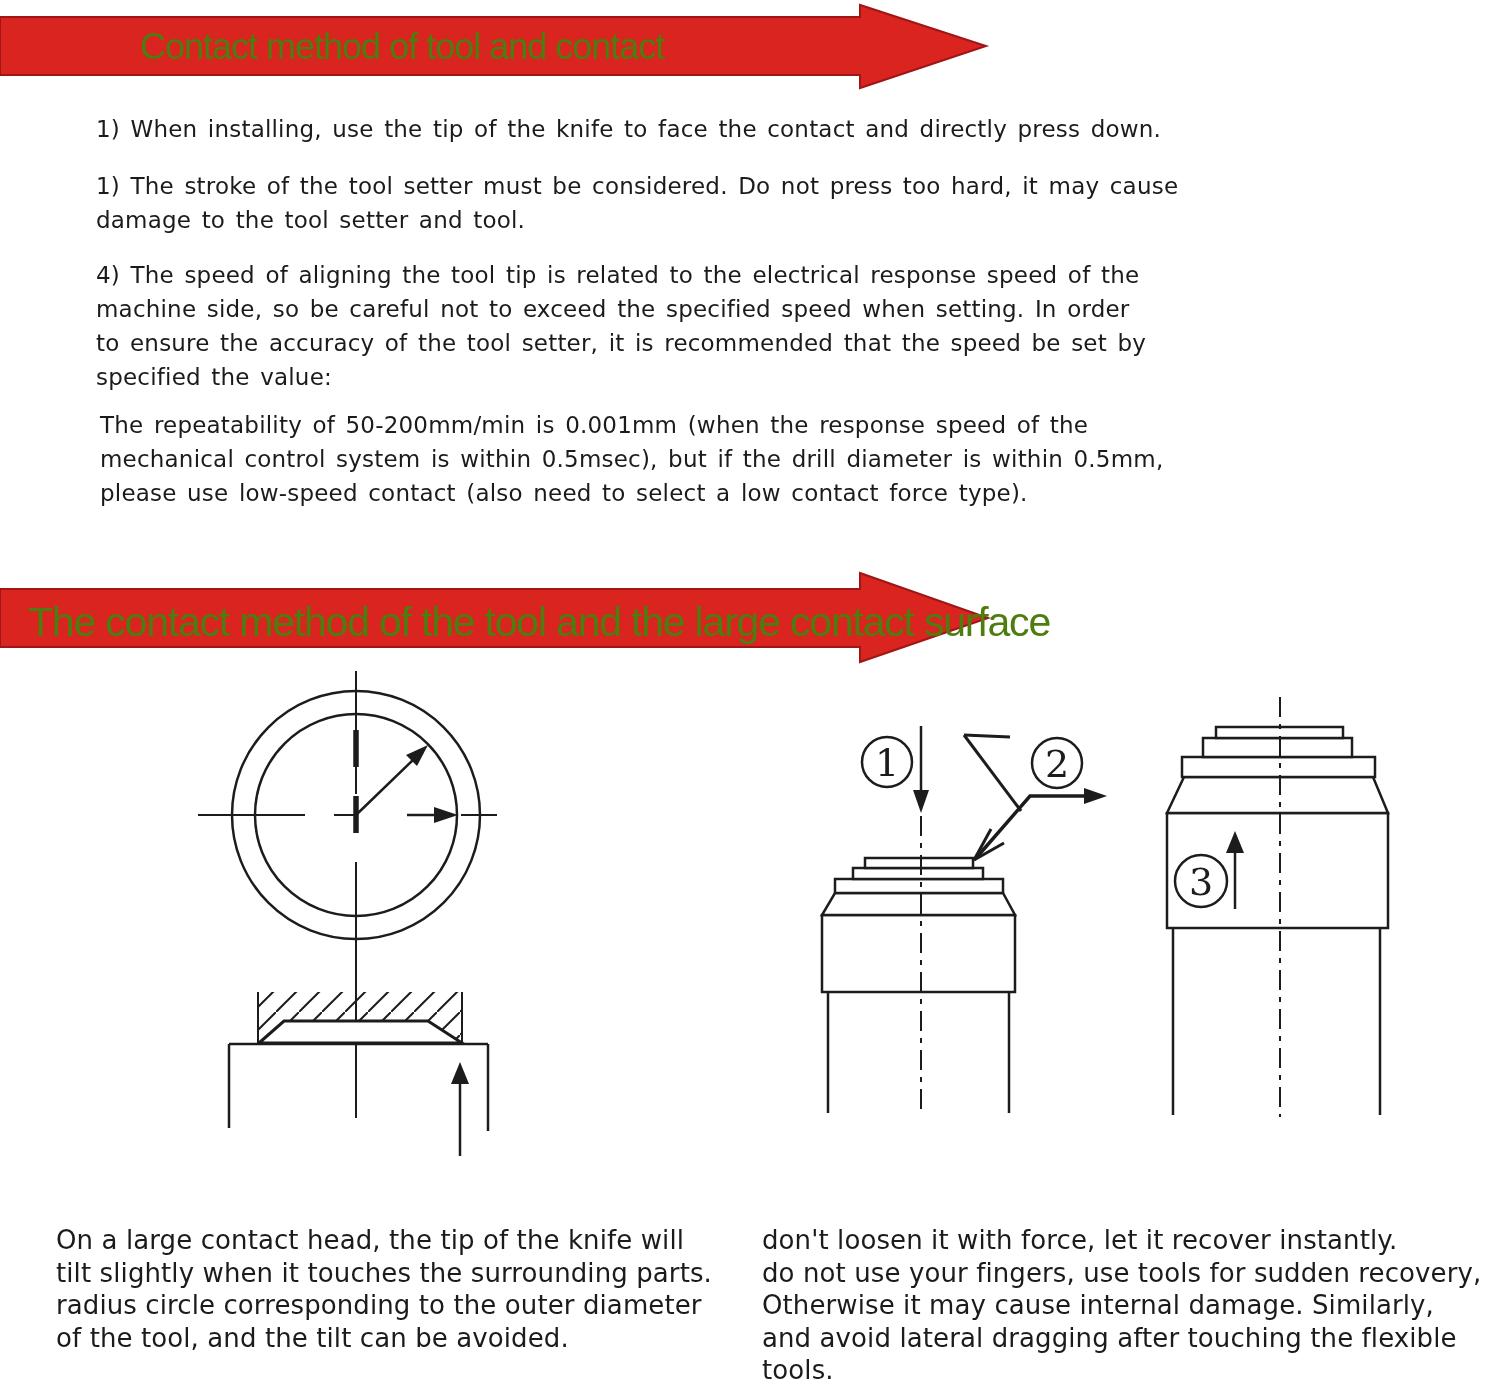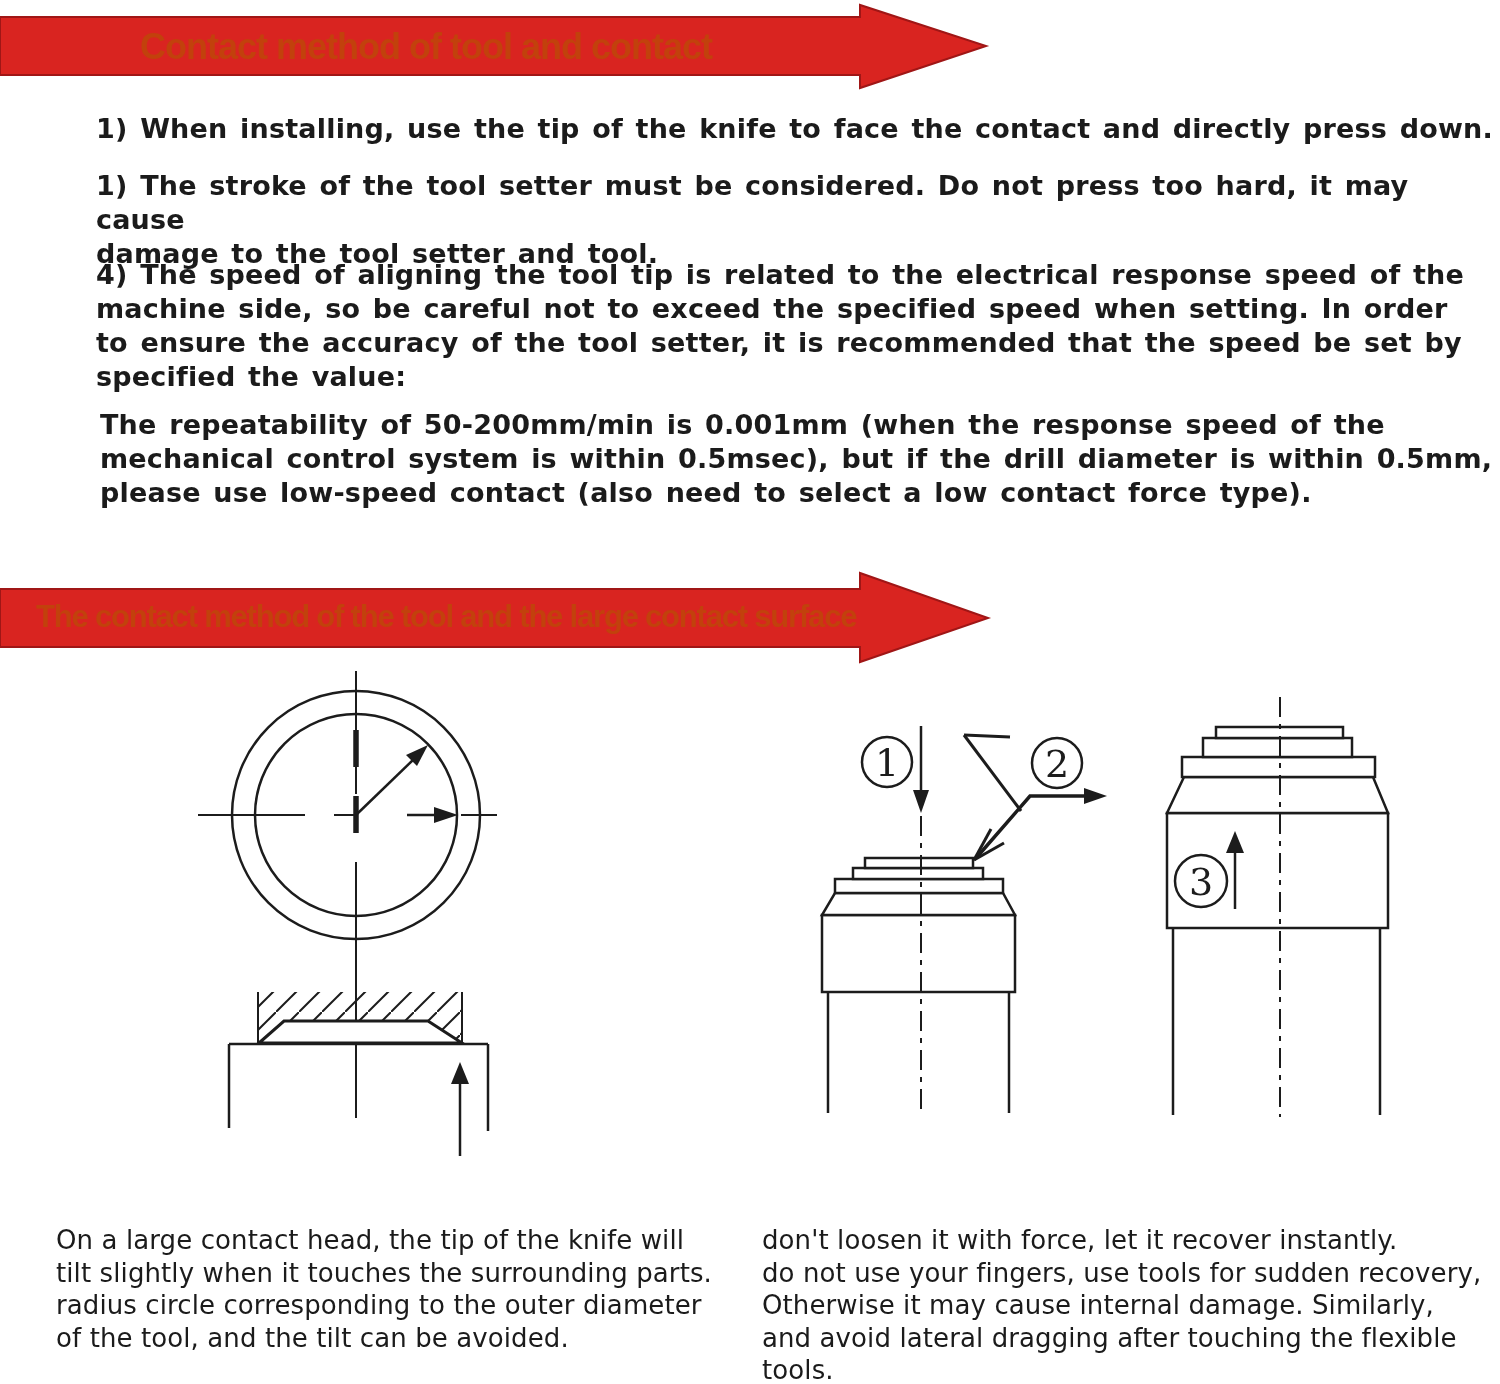--- a/index.html
+++ b/index.html
@@ -9,36 +9,35 @@
     height:1384px;
     background:#ffffff;
     font-family:"DejaVu Sans", sans-serif;
     color:#1b1b1b;
     overflow:hidden;
   }
   .banner{position:absolute;left:0;}
   .banner svg{display:block;}
   .banner-label{
     position:absolute;
-    color:#c2410c;
+    color:#4d7c0f;
     font-family:"Liberation Sans", sans-serif;
-    font-weight:bold;
+    font-weight:normal;
     white-space:nowrap;
   }
   .banner-top{top:0;width:1000px;height:95px;}
   .banner-top .banner-label{left:140px;top:26px;font-size:36px;letter-spacing:-1px;}
   .banner-mid{top:565px;width:1000px;height:110px;}
-  .banner-mid .banner-label{left:36px;top:34px;font-size:31px;letter-spacing:-1.2px;}
+  .banner-mid .banner-label{left:28px;top:34px;font-size:41px;letter-spacing:-1.2px;}
   .instr{
     position:absolute;
-    font-size:27px;
+    font-size:23px;
     line-height:34px;
     word-spacing:3px;
     letter-spacing:0.2px;
-    font-weight:bold;
   }
   .instr-1{left:96px;top:112px;width:1400px;}
   .instr-2{left:96px;top:169px;width:1400px;}
   .instr-3{left:96px;top:258px;width:1400px;}
   .instr-4{left:100px;top:408px;width:1400px;}
   .caption{
     position:absolute;
     font-size:26px;
     line-height:32.5px;
     letter-spacing:0.1px;

